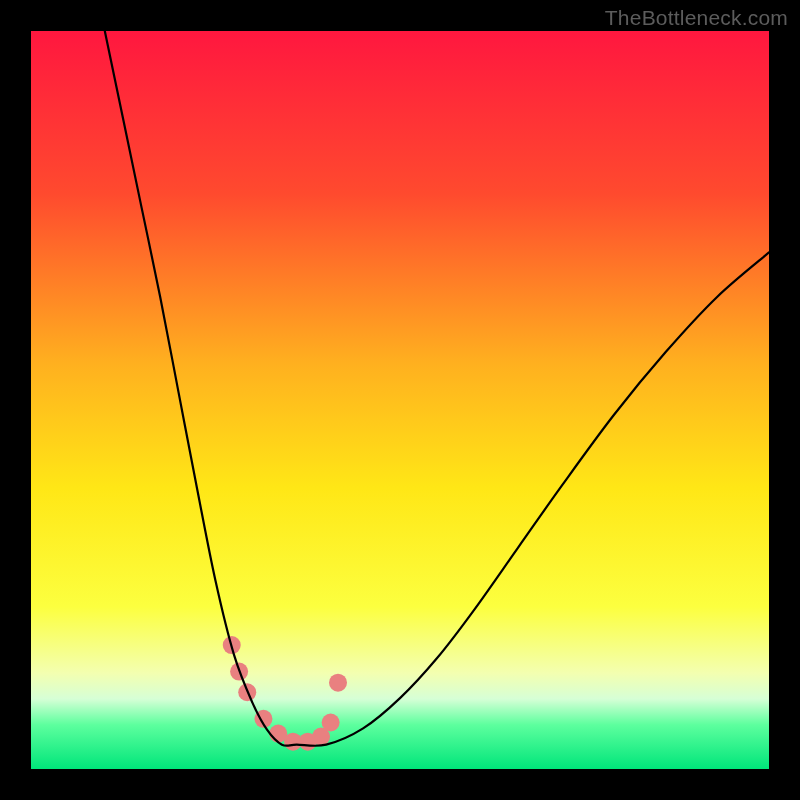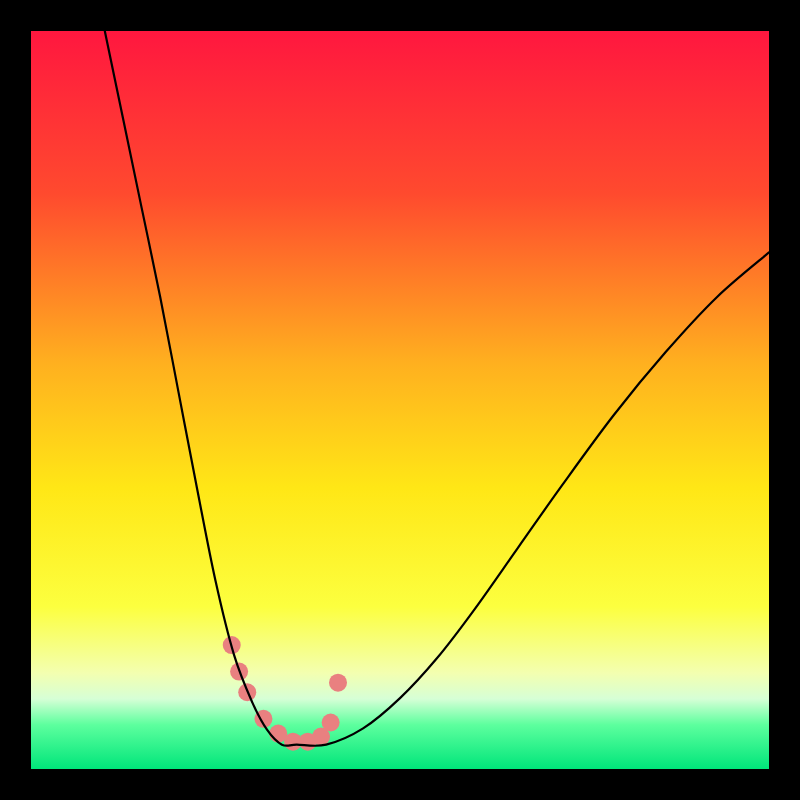--- a/index.html
+++ b/index.html
@@ -70,13 +70,14 @@
           <circle cx="261.99" cy="710.694" r="9" fill="#e98080"></circle>
           <circle cx="276.75" cy="710.694" r="9" fill="#e98080"></circle>
           <circle cx="290.034" cy="705.528" r="9" fill="#e98080"></circle>
           <circle cx="299.62800000000004" cy="691.506" r="9" fill="#e98080"></circle>
           <circle cx="307.00800000000004" cy="651.654" r="9" fill="#e98080"></circle>
         </g>
       <path id="curve" fill="none" stroke="#000" stroke-width="2.2" stroke-linecap="round" stroke-linejoin="round" d="M 73.8 0 C 76.875 14.759999999999991 86.1 59.03999999999995 92.25 88.55999999999995 C 98.4 118.07999999999994 104.55 147.6 110.7 177.12 C 116.85000000000001 206.64000000000001 123 234.93 129.15 265.68 C 135.3 296.43 141.45 329.64 147.6 361.62 C 153.75 393.6 159.9 426.195 166.05 457.56 C 172.20000000000002 488.925 178.35 522.135 184.5 549.81 C 190.65 577.4849999999999 196.8 603.315 202.95000000000002 623.61 C 209.10000000000002 643.905 215.865 659.0340000000001 221.4 671.58 C 226.935 684.126 231.24 691.875 236.16 698.886 C 241.07999999999998 705.8969999999999 246 711.1859999999999 250.92000000000002 713.646 C 255.84000000000003 716.106 258.3 713.646 265.68 713.646 C 273.06 713.646 284.13 716.352 295.2 713.646 C 306.27 710.9399999999999 319.8 705.159 332.1 697.41 C 344.40000000000003 689.661 356.7 678.837 369 667.152 C 381.3 655.4670000000001 393.6 641.9369999999999 405.90000000000003 627.3 C 418.20000000000005 612.663 429.27 597.78 442.8 579.33 C 456.33000000000004 560.8800000000001 472.32000000000005 537.51 487.08000000000004 516.6 C 501.84000000000003 495.69 515.37 476.01 531.36 453.87 C 547.35 431.73 565.8 405.9 583.02 383.76 C 600.24 361.62 617.4599999999999 340.71000000000004 634.68 321.03000000000003 C 651.9 301.35 669.12 282.285 686.34 265.68 C 703.5600000000001 249.075 729.39 228.77999999999997 738 221.39999999999998"></path>
     </svg>
   </div>
 
+  <div class="attrib">TheBottleneck.com</div>
 </div>
 
 </body></html>

